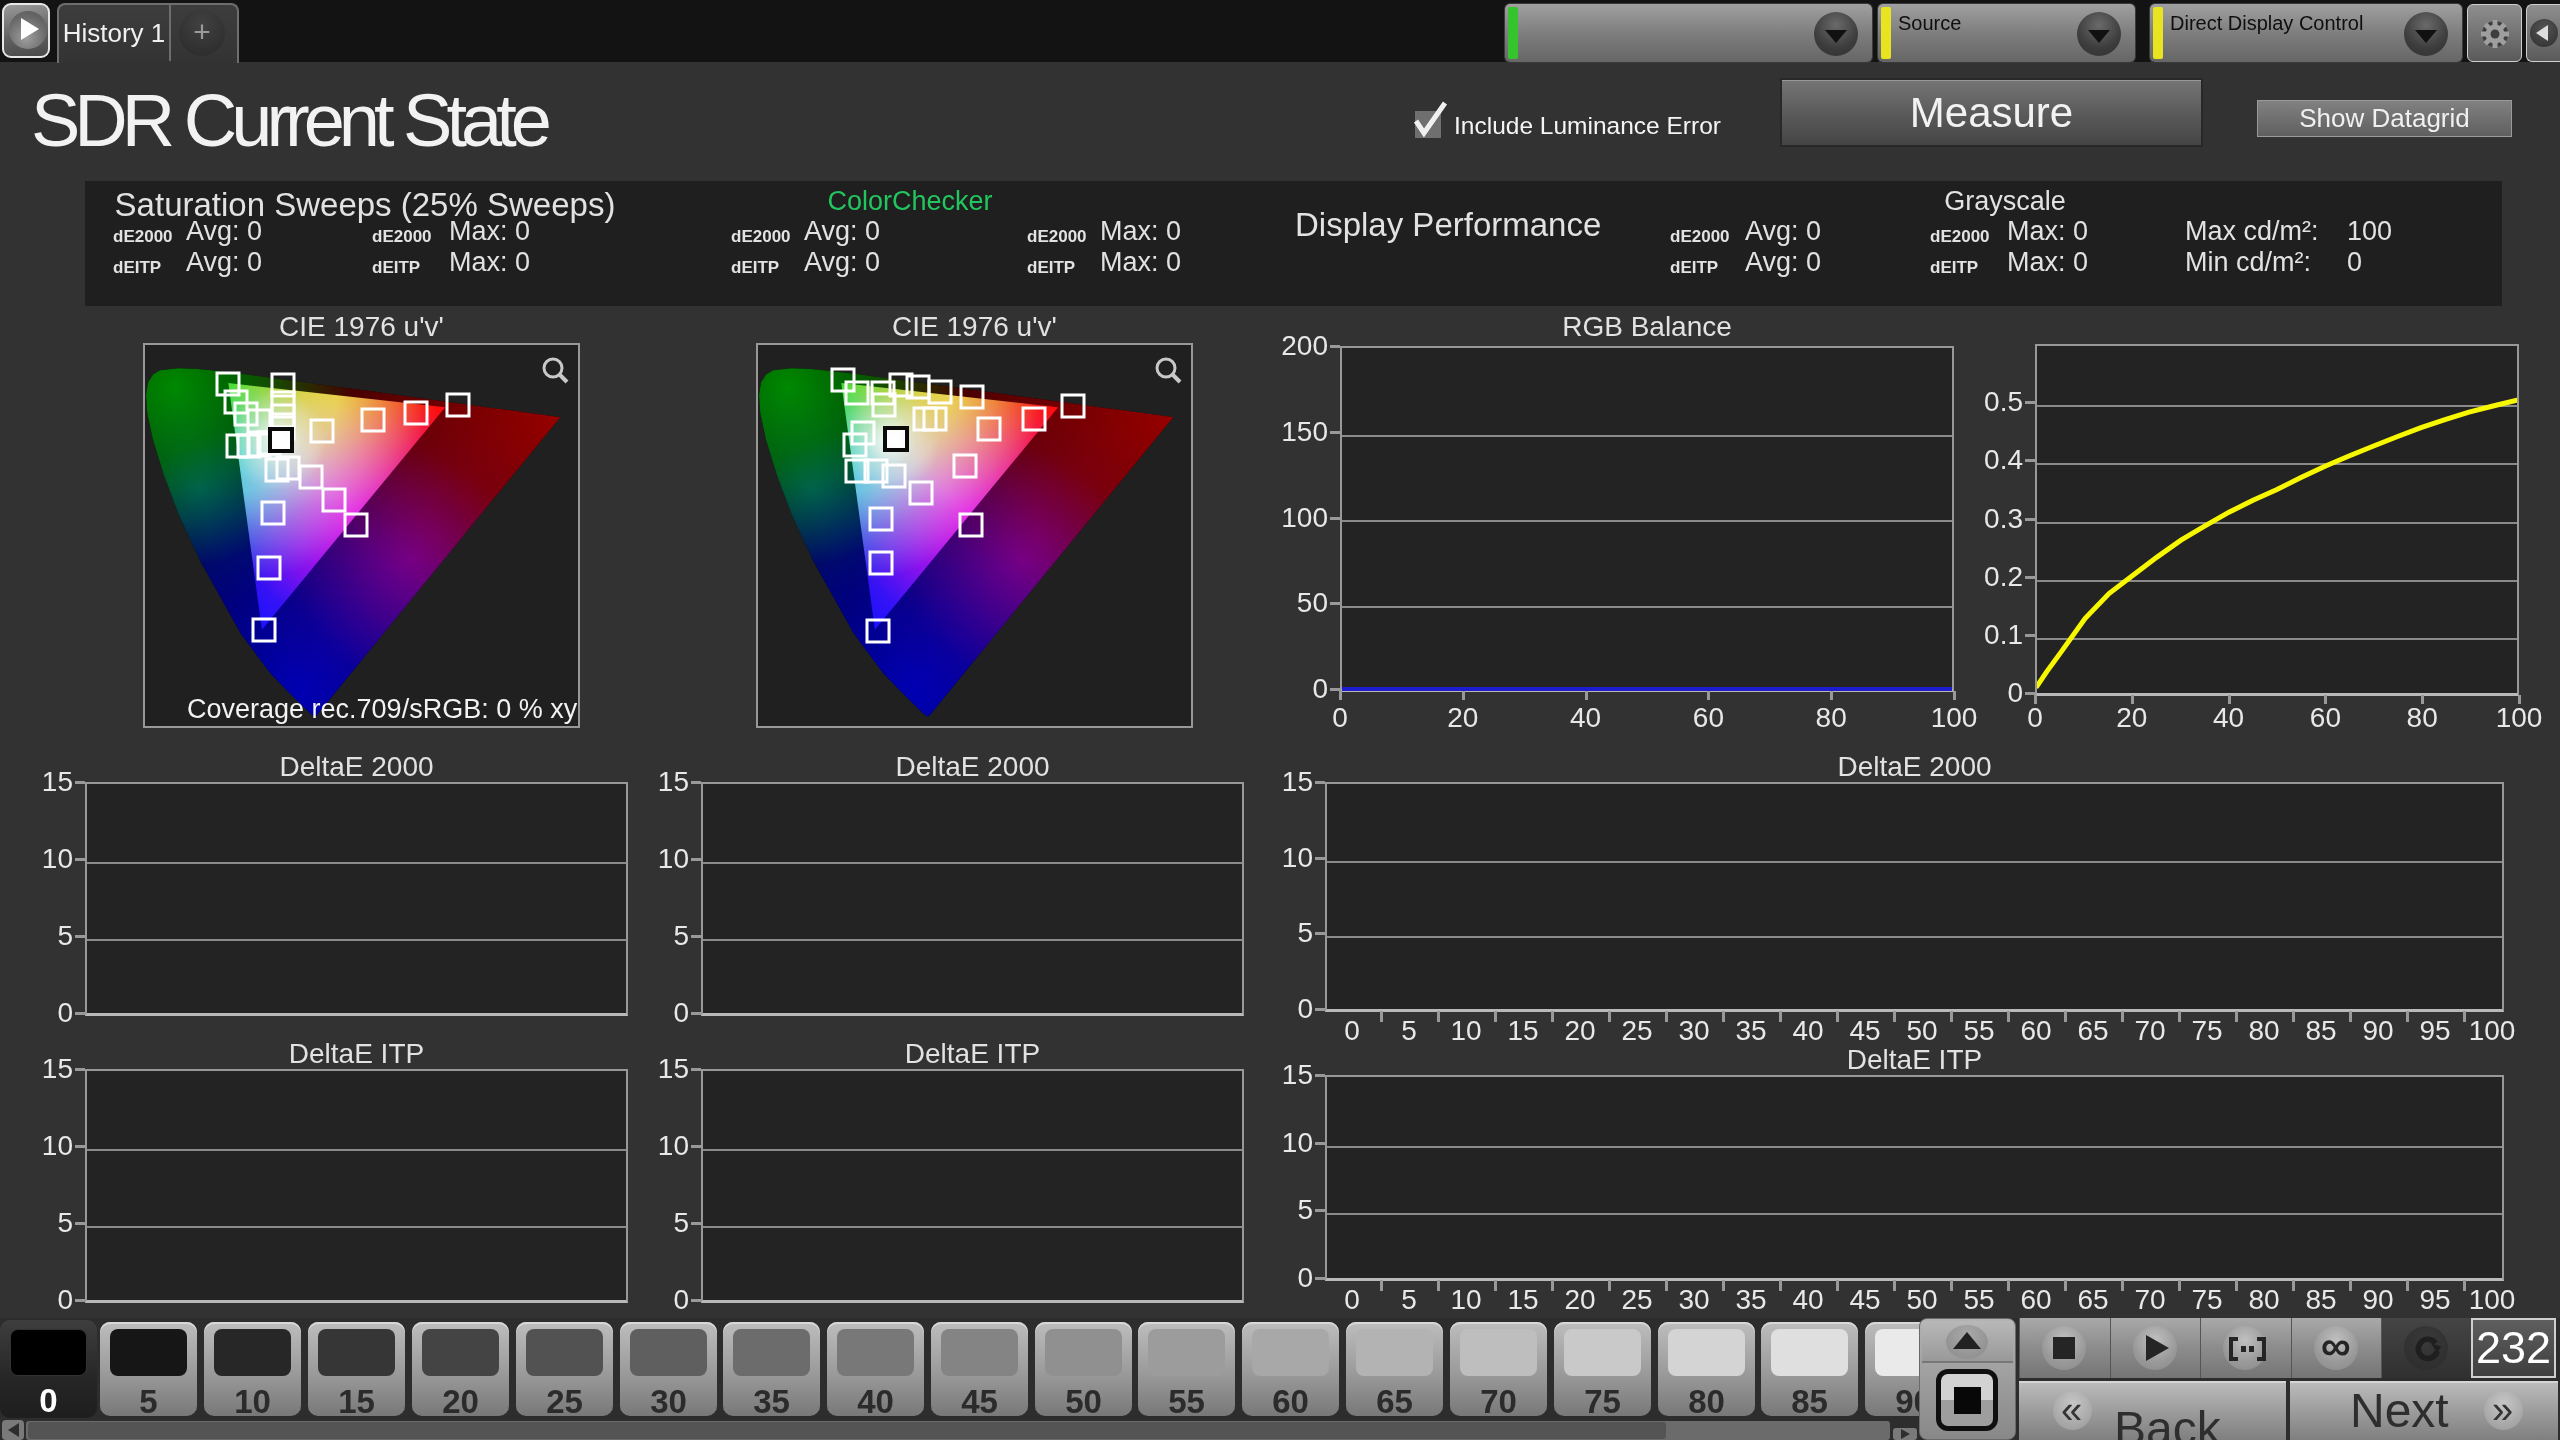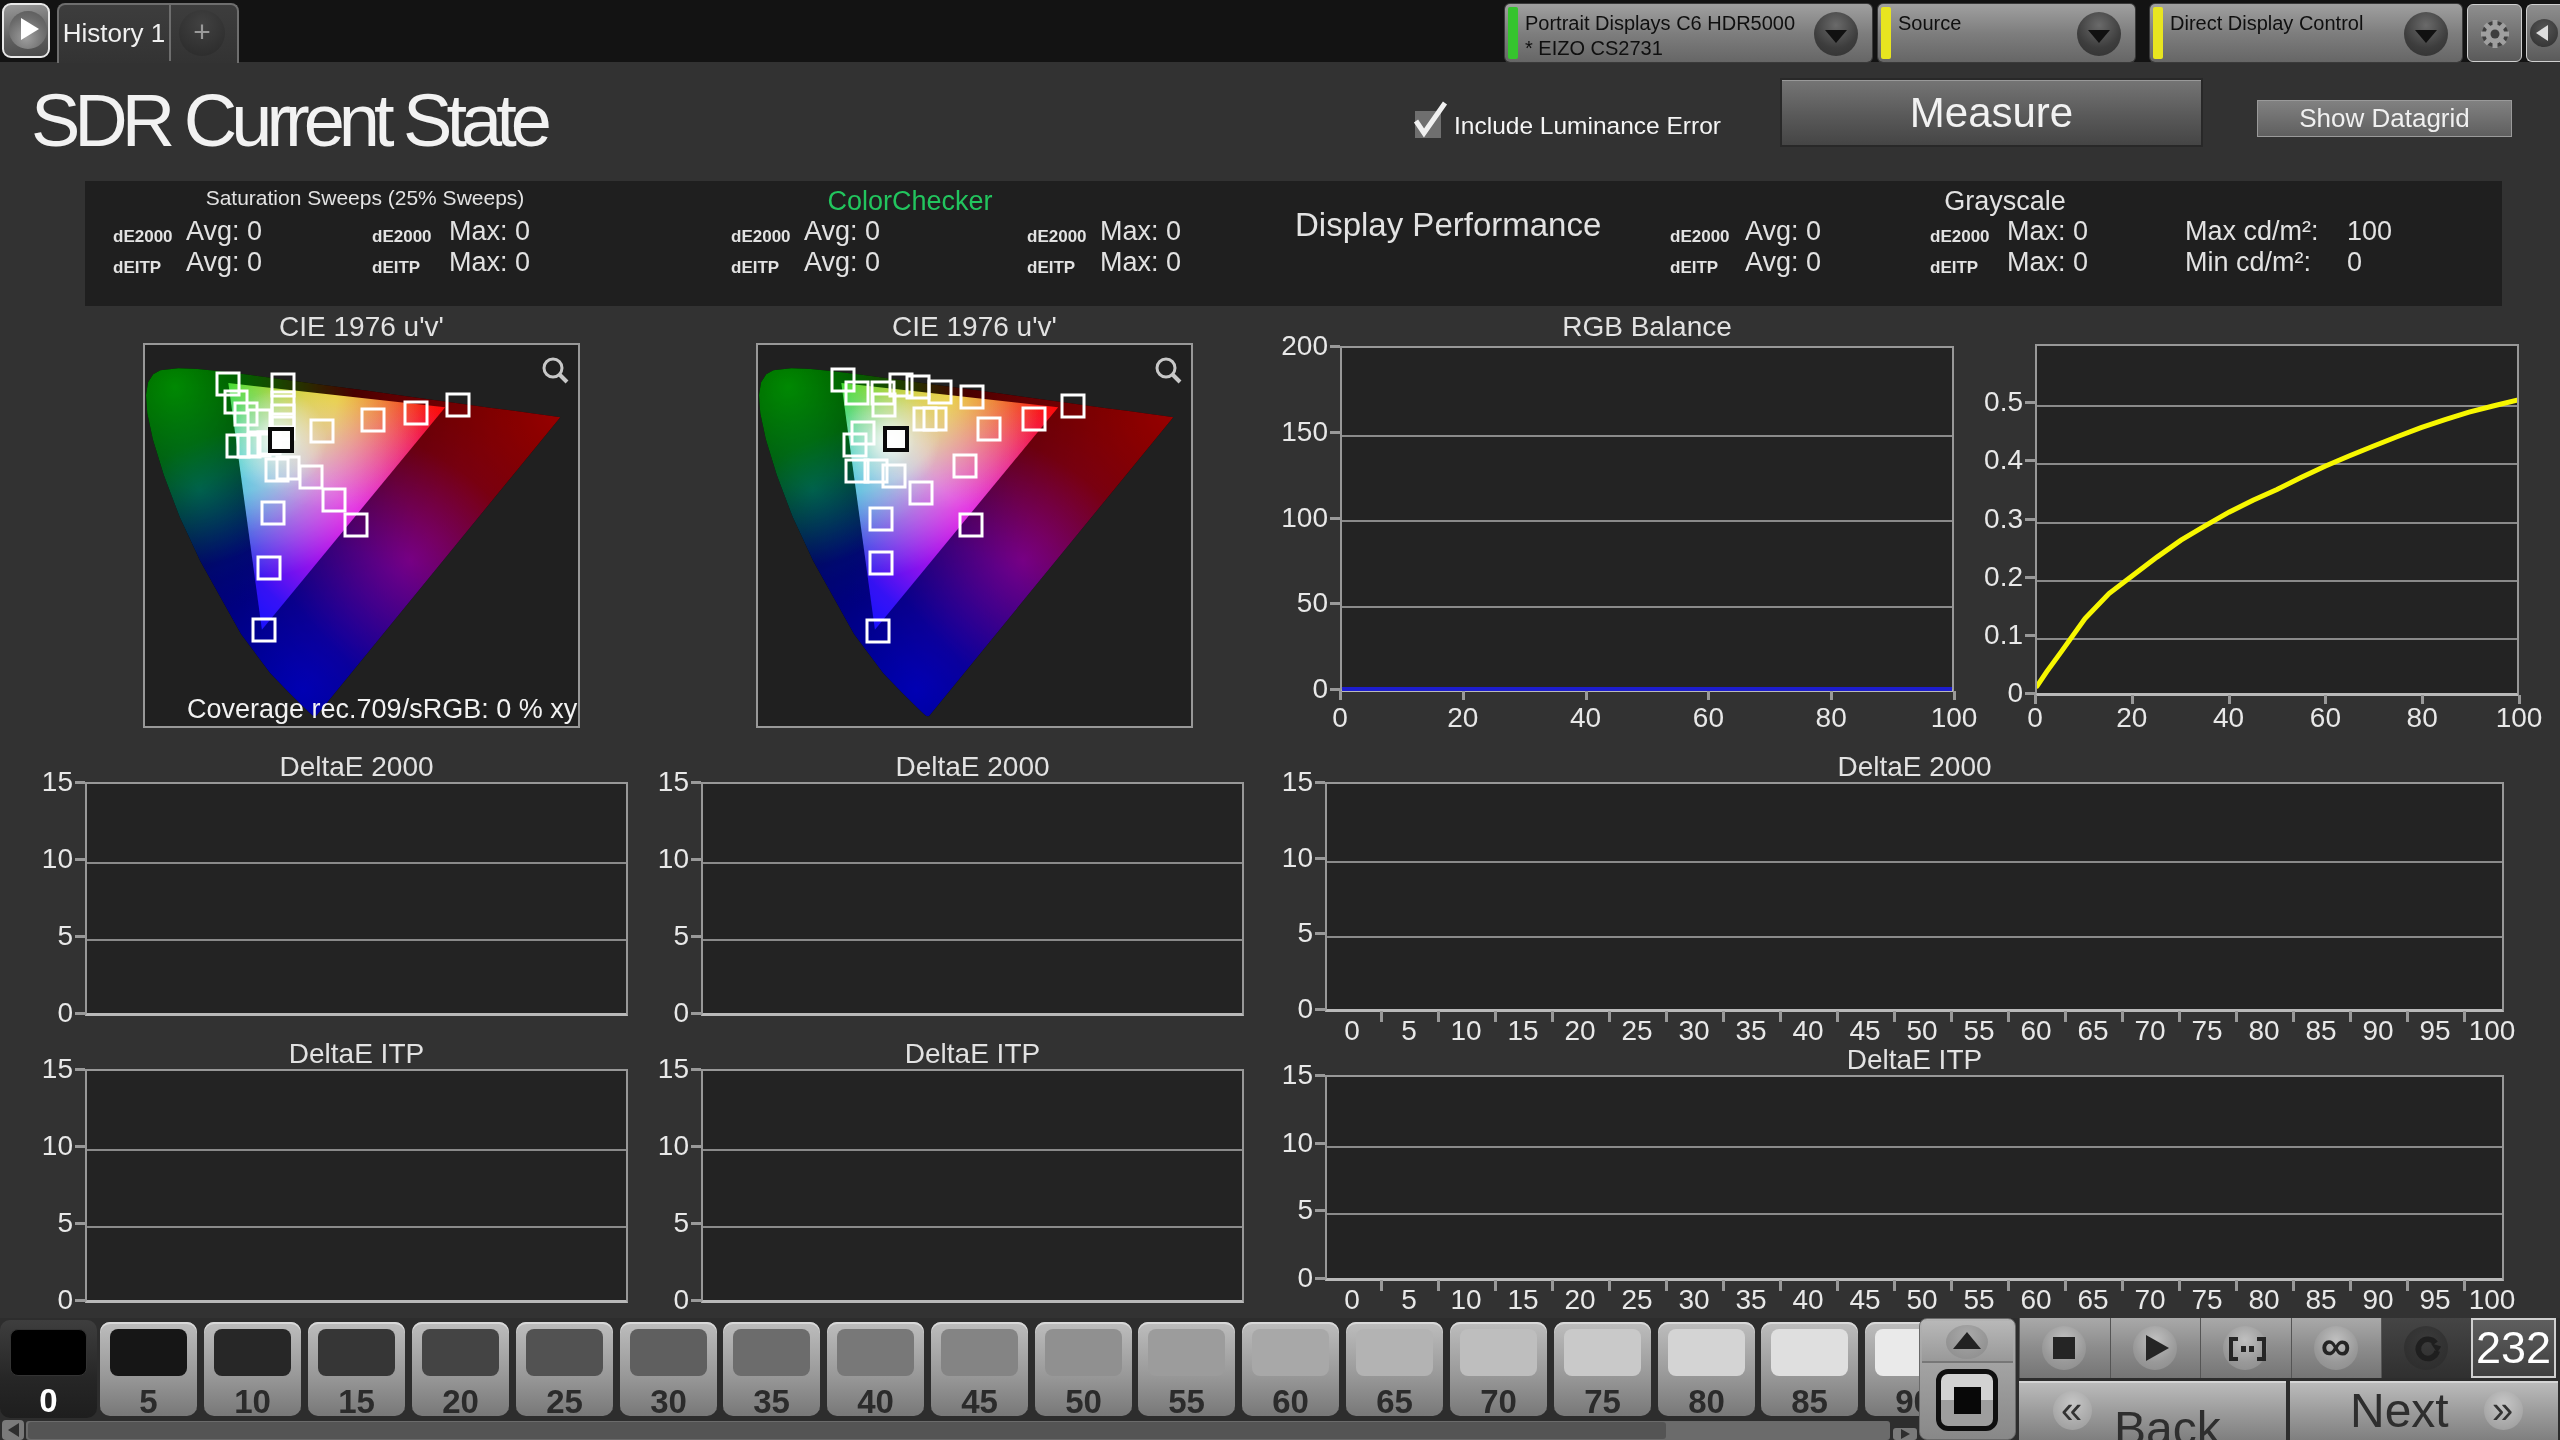--- a/index.html
+++ b/index.html
@@ -9,24 +9,20 @@
 <div class="abs" style="left:2px;top:3px;width:48px;height:55px;border-radius:9px;border:2px solid #e8e8e8;background:linear-gradient(170deg,#9a9a9a,#5f5f5f 60%,#4a4a4a)">
 <div class="abs" style="left:5px;top:6px;width:38px;height:38px;border-radius:50%;background:radial-gradient(circle at 45% 70%,#9f9f9f,#6a6a6a 60%,#555)"></div>
 <div class="abs" style="left:17px;top:13px;width:0;height:0;border-left:18px solid #fff;border-top:11px solid transparent;border-bottom:11px solid transparent"></div>
     </div>
 <div class="abs" style="left:57px;top:3px;width:182px;height:60px;background:linear-gradient(#3d3d3d,#333333);border:2px solid #6e6e6e;border-bottom:none;border-radius:8px 8px 0 0">
 <div class="abs" style="left:0;top:0;width:112px;height:56px;border-right:2px solid #6e6e6e;color:#f0f0f0;font-size:26px;line-height:56px;text-align:center">History 1</div>
 <div class="abs" style="left:120px;top:5px;width:46px;height:46px;border-radius:50%;background:radial-gradient(circle at 50% 30%,#414141,#303030 70%,#292929);color:#9a9a9a;font-size:30px;line-height:44px;text-align:center">+</div>
 </div>
 <div class="abs" style="left:1505px;top:4px;width:367px;height:58px;border-radius:5px;background:linear-gradient(#a0a0a0,#7e7e7e 50%,#666);box-shadow:0 0 0 1px #3a3a3a">
 <div class="abs" style="left:3px;top:3px;width:10px;height:52px;background:#35c42e;border-radius:2px"></div>
-<div class="abs" style="left:20px;top:0;right:66px;height:58px">
-        <div class="abs" style="left:0;top:8px;font-size:20px;color:#0f0f0f;white-space:nowrap">Portrait Displays C6 HDR5000</div>
-        <div class="abs" style="left:0;top:33px;font-size:20px;color:#0f0f0f;white-space:nowrap">* EIZO CS2731</div>
-      </div>
 <div class="abs" style="right:14px;top:8px;width:44px;height:44px;border-radius:50%;background:radial-gradient(circle at 50% 30%,#6a6a6a,#3d3d3d 60%,#303030)"></div>
 <div class="abs" style="right:25px;top:26px;width:0;height:0;border-top:13px solid #111;border-left:11px solid transparent;border-right:11px solid transparent"></div>
 </div>
 <div class="abs" style="left:2150px;top:4px;width:312px;height:58px;border-radius:5px;background:linear-gradient(#a0a0a0,#7e7e7e 50%,#666);box-shadow:0 0 0 1px #3a3a3a">
 <div class="abs" style="left:3px;top:3px;width:10px;height:52px;background:#e8e520;border-radius:2px"></div>
 <div class="abs" style="left:20px;top:0;right:66px;height:58px">
         <div class="abs" style="left:0;top:8px;font-size:20px;color:#0f0f0f;white-space:nowrap">Direct Display Control</div>
       </div>
 <div class="abs" style="right:14px;top:8px;width:44px;height:44px;border-radius:50%;background:radial-gradient(circle at 50% 30%,#6a6a6a,#3d3d3d 60%,#303030)"></div>
 <div class="abs" style="right:25px;top:26px;width:0;height:0;border-top:13px solid #111;border-left:11px solid transparent;border-right:11px solid transparent"></div>
@@ -58,21 +54,21 @@
     </div>
 <div class="abs" style="left:31px;top:78px;font-size:74px;letter-spacing:-6px;color:#f2f2f2">SDR Current State</div>
 <div class="abs" style="left:1415px;top:111px;width:26px;height:27px;background:#6f6f6f"></div>
 <svg class="abs" style="left:1406px;top:95px" width="46" height="46" viewBox="0 0 46 46">
       <path d="M10,26 L18,38 L39,8" fill="none" stroke="#f0f0f0" stroke-width="5"></path>
     </svg>
 <div class="abs" style="left:1454px;top:112px;font-size:24.5px;color:#f5f5f5">Include Luminance Error</div>
 <div class="abs" style="left:1780px;top:78px;width:423px;height:69px;background:linear-gradient(#757575,#595959 55%,#454545);border:2px solid #282828;box-shadow:inset 0 1px 0 #999;color:#f2f2f2;font-size:42px;text-align:center;line-height:65px">Measure</div>
 <div class="abs" style="left:2257px;top:100px;width:255px;height:37px;background:linear-gradient(#818181,#5f5f5f);border:1px solid #9a9a9a;color:#f0f0f0;font-size:26px;text-align:center;line-height:34px">Show Datagrid</div>
 <div class="abs" style="left:85px;top:181px;width:2417px;height:125px;background:#1f1f1f"></div>
-<div class="abs" style="left:100px;top:186px;width:530px;text-align:center;font-size:21px;color:#e2e2e2;white-space:nowrap">Saturation Sweeps (25% Sweeps)</div>
+<div class="abs" style="left:100px;top:186px;width:530px;text-align:center;font-size:33px;color:#e2e2e2;white-space:nowrap">Saturation Sweeps (25% Sweeps)</div>
 <div class="abs" style="left:113px;top:227px;text-align:left;font-size:17px;color:#e2e2e2;font-weight:bold;white-space:nowrap">dE2000</div>
     <div class="abs" style="left:186px;top:216px;text-align:left;font-size:27px;color:#e2e2e2;white-space:nowrap">Avg: 0</div>
     <div class="abs" style="left:113px;top:258px;text-align:left;font-size:17px;color:#e2e2e2;font-weight:bold;white-space:nowrap">dEITP</div>
     <div class="abs" style="left:186px;top:247px;text-align:left;font-size:27px;color:#e2e2e2;white-space:nowrap">Avg: 0</div>
 <div class="abs" style="left:372px;top:227px;text-align:left;font-size:17px;color:#e2e2e2;font-weight:bold;white-space:nowrap">dE2000</div>
     <div class="abs" style="left:449px;top:216px;text-align:left;font-size:27px;color:#e2e2e2;white-space:nowrap">Max: 0</div>
     <div class="abs" style="left:372px;top:258px;text-align:left;font-size:17px;color:#e2e2e2;font-weight:bold;white-space:nowrap">dEITP</div>
     <div class="abs" style="left:449px;top:247px;text-align:left;font-size:27px;color:#e2e2e2;white-space:nowrap">Max: 0</div>
 <div class="abs" style="left:810px;top:186px;width:200px;text-align:center;font-size:27px;color:#22c55e;white-space:nowrap">ColorChecker</div>
 <div class="abs" style="left:731px;top:227px;text-align:left;font-size:17px;color:#e2e2e2;font-weight:bold;white-space:nowrap">dE2000</div>

